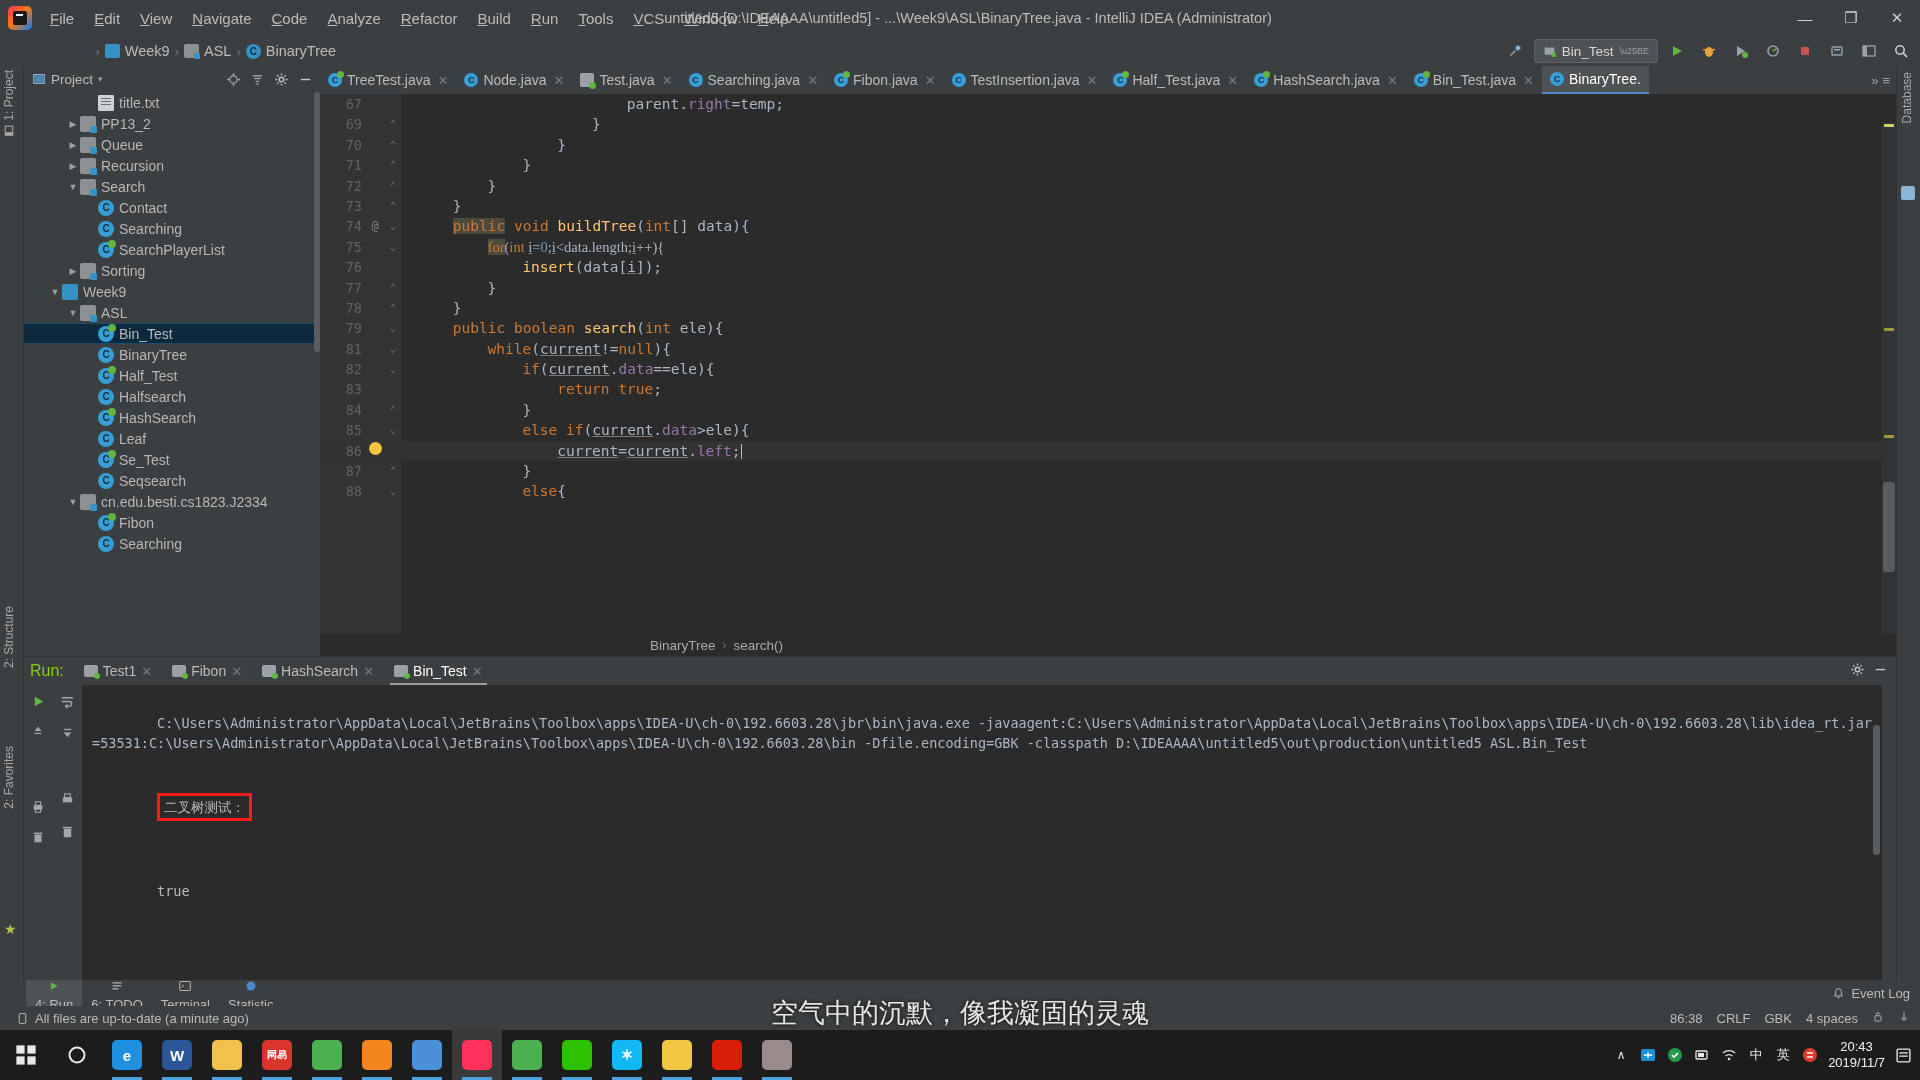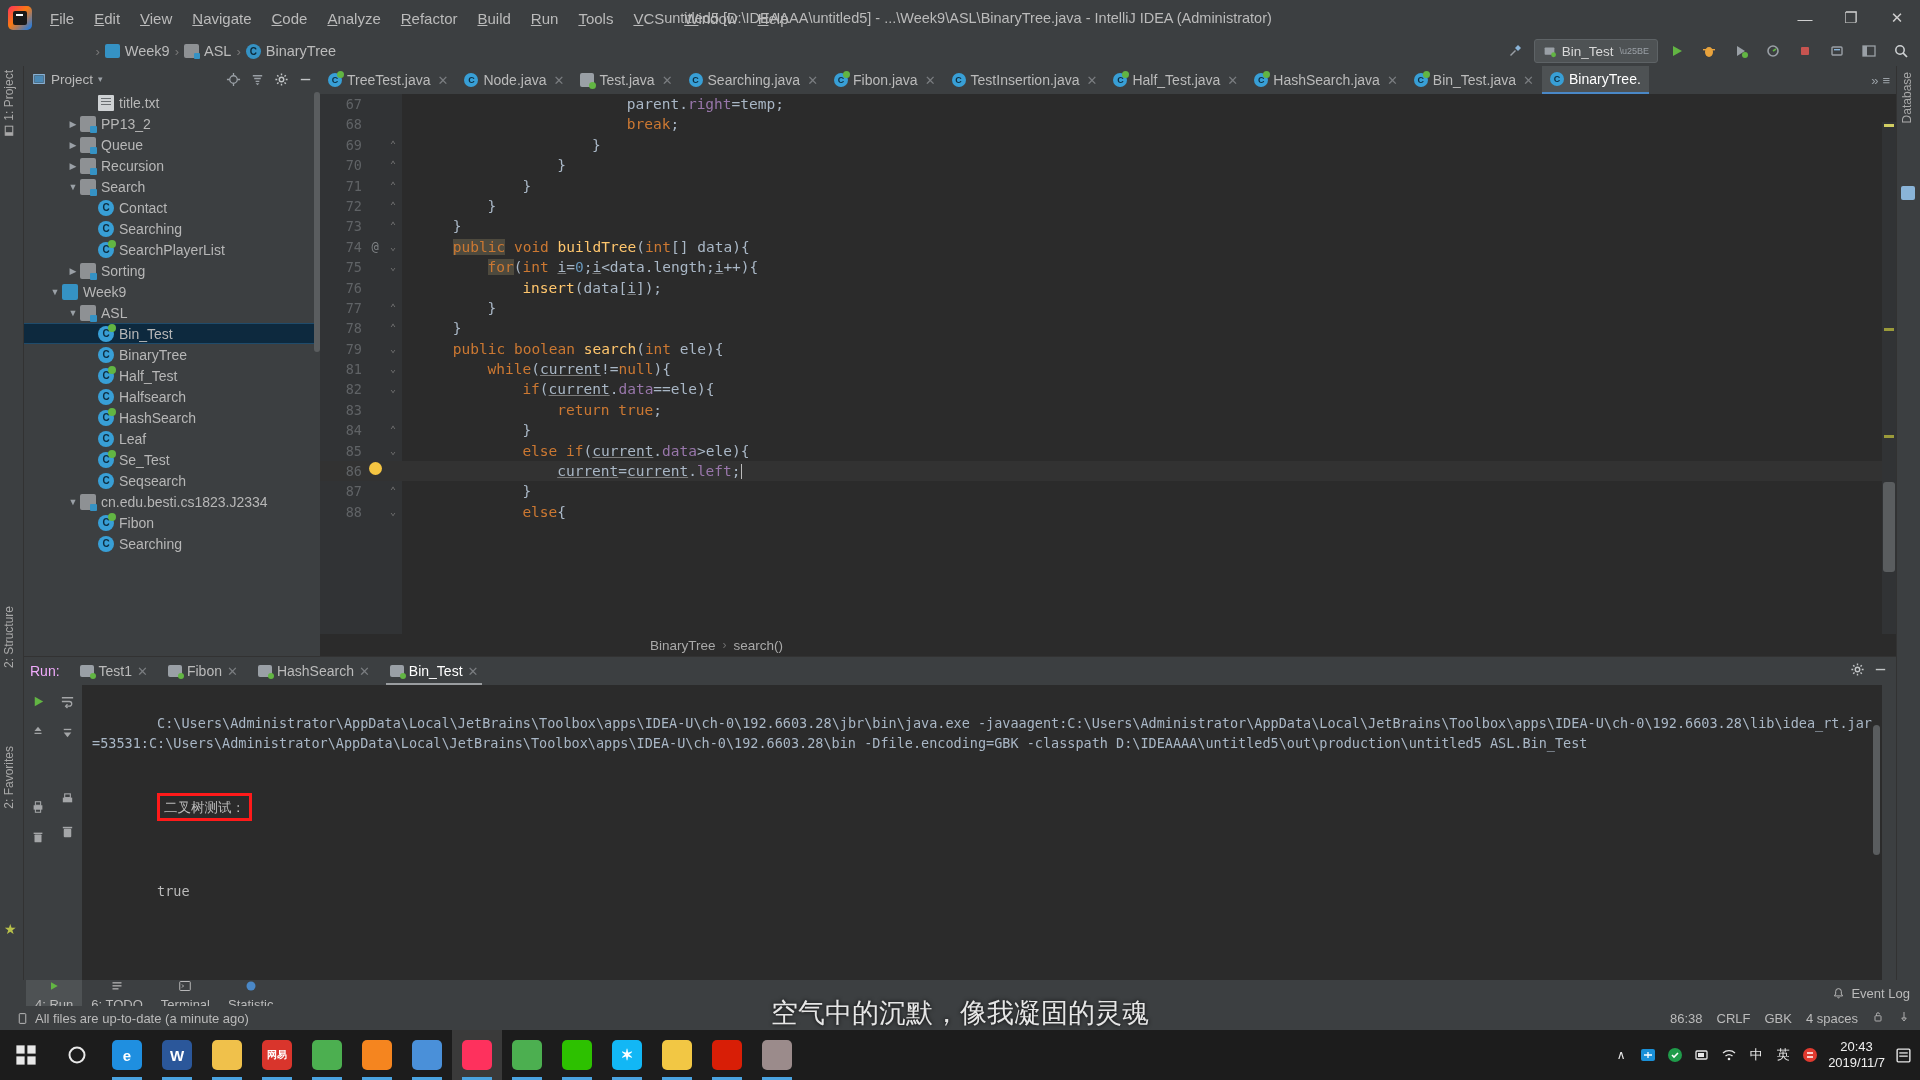--- a/index.html
+++ b/index.html
@@ -199,21 +199,21 @@
     position: absolute; right: 0; top: 28px; width: 14px; height: 540px; background: #313335;
   }
   .mk { position:absolute; right:2px; width:10px; height:3px; }
 
   
   .runpanel {
     position: absolute; left: 24px; top: 590px; width: 1872px; height: 324px;
     background: #3c3f41; border-top: 1px solid #323232;
   }
   .run-tabbar { height: 28px; display: flex; align-items: center; padding-left: 6px; gap: 0; }
-  .run-label { font-size: 14px; color: #f0abfc; margin-right: 10px; }
+  .run-label { font-size: 16px; color: #84cc16; margin-right: 10px; }
   .rtab {
     display:flex; align-items:center; gap:5px; padding: 0 10px; height: 28px;
     font-size: 14px; color:#bbbbbb; position: relative;
   }
   .rtab.active { color: #ffffff; }
   .rtab.active::after {
     content:""; position:absolute; left:6px; right:6px; bottom:0; height:2px; background:#9a9da0;
   }
   .rtab .x { color:#7a7d80; font-size:13px; }
   .rtab-ic { width:14px;height:12px;background:#9aa0a6;border-radius:2px;position:relative;flex:0 0 auto;}
@@ -657,28 +657,27 @@
           <div class="tabbar-right">
           <span style="color:#9aa0a6;font-size:13px">»</span>
           <span style="color:#9aa0a6;font-size:13px">≡</span>
         </div>
       </div>
 
       <div class="code-wrap">
         <div class="gutter"></div>
         <div class="code-lines" id="codelines">
             <div class="cline"><span class="ln">67</span><span class="ann"></span><span class="fold"></span><span class="ctext" style="padding-left: 224.8px;">parent.<span class="fld">right</span>=temp<span>;</span></span></div>
-            <div class="cline"><span class="ln">68</span><span class="ann"></span><span class="fold"></span><span class="ctext" style="padding-left: 224.8px;"><span class="k">break</span><span>;</span></span></div>
             <div class="cline"><span class="ln">69</span><span class="ann"></span><span class="fold">⌃</span><span class="ctext" style="padding-left: 190px;">}</span></div>
             <div class="cline"><span class="ln">70</span><span class="ann"></span><span class="fold">⌃</span><span class="ctext" style="padding-left: 155.2px;">}</span></div>
             <div class="cline"><span class="ln">71</span><span class="ann"></span><span class="fold">⌃</span><span class="ctext" style="padding-left: 120.4px;">}</span></div>
             <div class="cline"><span class="ln">72</span><span class="ann"></span><span class="fold">⌃</span><span class="ctext" style="padding-left: 85.6px;">}</span></div>
             <div class="cline"><span class="ln">73</span><span class="ann"></span><span class="fold">⌃</span><span class="ctext" style="padding-left: 50.8px;">}</span></div>
             <div class="cline"><span class="ln">74</span><span class="ann">@</span><span class="fold">⌄</span><span class="ctext" style="padding-left: 50.8px;"><span class="kf">public</span> <span class="k">void</span> <span class="mth">buildTree</span>(<span class="k">int</span>[] data){</span></div>
-            <div class="cline"><span class="ln">75</span><span class="ann"></span><span class="fold">⌄</span><span class="ctext" style="padding-left: 85.6px;"><span class="kf">for</span>(<span class="k">int</span> <span class="uline">i</span>=<span class="num">0</span>;<span class="uline">i</span>&lt;data.length;<span class="uline">i</span>++){</span></div>
+            <div class="cline"><span class="ln">75</span><span class="ann"></span><span class="fold">⌄</span><span class="ctext" style="padding-left: 85.6px; font-family: Liberation Serif, serif;"><span class="kf">for</span>(<span class="k">int</span> <span class="uline">i</span>=<span class="num">0</span>;<span class="uline">i</span>&lt;data.length;<span class="uline">i</span>++){</span></div>
             <div class="cline"><span class="ln">76</span><span class="ann"></span><span class="fold"></span><span class="ctext" style="padding-left: 120.4px;"><span class="mth">insert</span>(data[<span class="uline">i</span>]);</span></div>
             <div class="cline"><span class="ln">77</span><span class="ann"></span><span class="fold">⌃</span><span class="ctext" style="padding-left: 85.6px;">}</span></div>
             <div class="cline"><span class="ln">78</span><span class="ann"></span><span class="fold">⌃</span><span class="ctext" style="padding-left: 50.8px;">}</span></div>
             <div class="cline"><span class="ln">79</span><span class="ann"></span><span class="fold">⌄</span><span class="ctext" style="padding-left: 50.8px;"><span class="k">public</span> <span class="k">boolean</span> <span class="mth">search</span>(<span class="k">int</span> ele){</span></div>
             <div class="cline"><span class="ln">81</span><span class="ann"></span><span class="fold">⌄</span><span class="ctext" style="padding-left: 85.6px;"><span class="k">while</span>(<span class="uline">current</span>!=<span class="k">null</span>){</span></div>
             <div class="cline"><span class="ln">82</span><span class="ann"></span><span class="fold">⌄</span><span class="ctext" style="padding-left: 120.4px;"><span class="k">if</span>(<span class="uline">current</span>.<span class="fld">data</span>==ele){</span></div>
             <div class="cline"><span class="ln">83</span><span class="ann"></span><span class="fold"></span><span class="ctext" style="padding-left: 155.2px;"><span class="k">return</span> <span class="k">true</span>;</span></div>
             <div class="cline"><span class="ln">84</span><span class="ann"></span><span class="fold">⌃</span><span class="ctext" style="padding-left: 120.4px;">}</span></div>
             <div class="cline"><span class="ln">85</span><span class="ann"></span><span class="fold">⌄</span><span class="ctext" style="padding-left: 120.4px;"><span class="k">else</span> <span class="k">if</span>(<span class="uline">current</span>.<span class="fld">data</span>&gt;ele){</span></div>
             <div class="cline cur"><span class="ln">86</span><span class="ann"><span style="display:inline-block;width:13px;height:13px;border-radius:50%;background:#f5c542;"></span></span><span class="fold"></span><span class="ctext" style="padding-left: 155.2px;"><span class="uline">current</span>=<span class="uline">current</span>.<span class="fld">left</span>;<span class="caret"></span></span></div>

